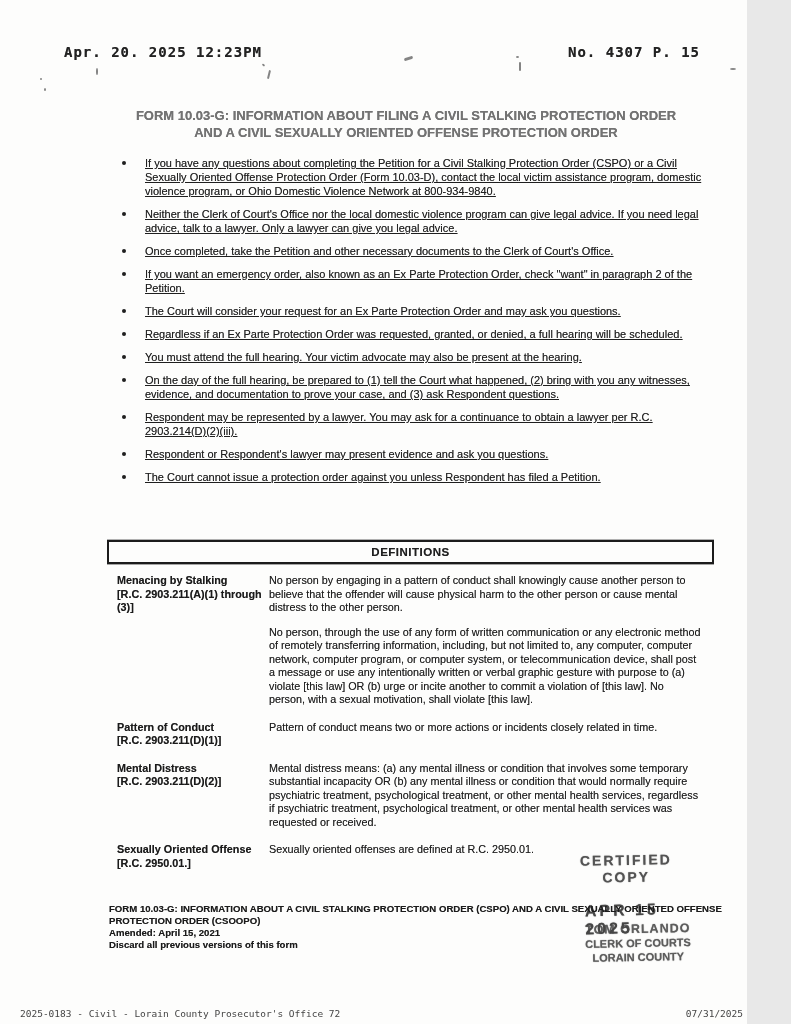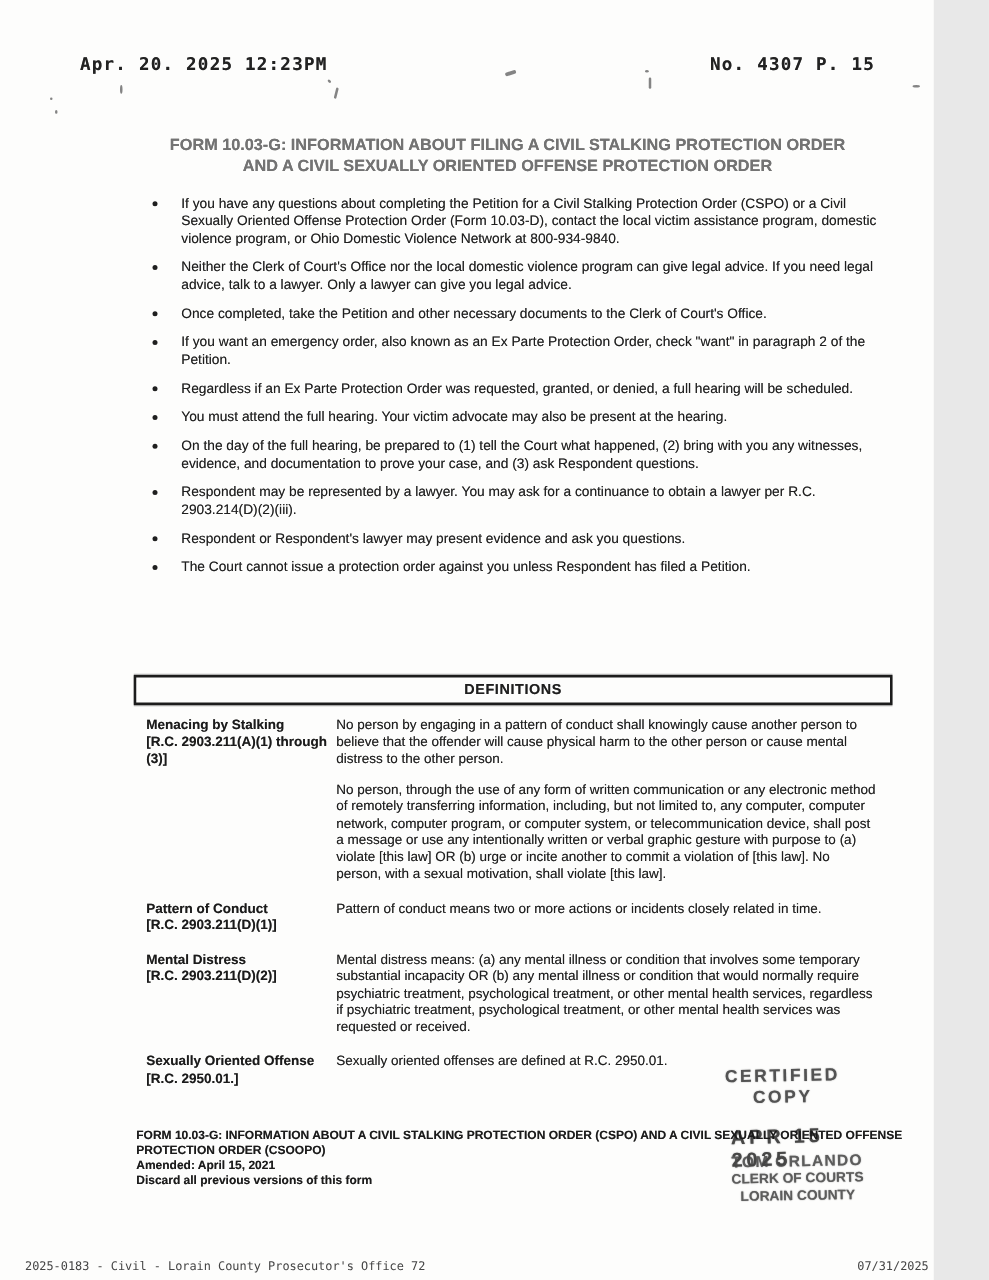--- a/index.html
+++ b/index.html
@@ -53,21 +53,21 @@
 
   
   .bullets {
     position: absolute;
     left: 118px; top: 156px; width: 594px;
     margin: 0; padding: 0;
     list-style: none;
     font-size: 11px;
     line-height: 14px;
   }
-  .bullets li { position: relative; padding-left: 27px; margin-bottom: 9px; }
+  .bullets li { position: relative; padding-left: 27px; margin-bottom: 9px; text-decoration: underline; }
   .bullets li::before {
     content: "";
     position: absolute;
     left: 4px; top: 5px;
     width: 4px; height: 4px;
     background: #1f1f1f;
     border-radius: 50%;
   }
 
   
@@ -167,20 +167,21 @@
   <h1 class="title">
     <span>FORM 10.03-G:  INFORMATION ABOUT FILING A CIVIL STALKING PROTECTION ORDER</span><br>
     <span>AND A CIVIL SEXUALLY ORIENTED OFFENSE PROTECTION ORDER</span>
   </h1>
 
   <ul class="bullets">
     <li>If you have any questions about completing the Petition for a Civil Stalking Protection Order (CSPO) or a Civil Sexually Oriented Offense Protection Order (Form 10.03-D), contact the local victim assistance program, domestic violence program, or Ohio Domestic Violence Network at 800-934-9840.</li>
     <li>Neither the Clerk of Court's Office nor the local domestic violence program can give legal advice.  If you need legal advice, talk to a lawyer.  Only a lawyer can give you legal advice.</li>
     <li>Once completed, take the Petition and other necessary documents to the Clerk of Court's Office.</li>
     <li>If you want an emergency order, also known as an Ex Parte Protection Order, check "want" in paragraph 2 of the Petition.</li>
+    <li>The Court will consider your request for an Ex Parte Protection Order and may ask you questions.</li>
     <li>Regardless if an Ex Parte Protection Order was requested, granted, or denied, a full hearing will be scheduled.</li>
     <li>You must attend the full hearing.  Your victim advocate may also be present at the hearing.</li>
     <li>On the day of the full hearing, be prepared to (1) tell the Court what happened, (2) bring with you any witnesses, evidence, and documentation to prove your case, and (3) ask Respondent questions.</li>
     <li>Respondent may be represented by a lawyer.  You may ask for a continuance to obtain a lawyer per R.C. 2903.214(D)(2)(iii).</li>
     <li>Respondent or Respondent's lawyer may present evidence and ask you questions.</li>
     <li>The Court cannot issue a protection order against you unless Respondent has filed a Petition.</li>
   </ul>
 
   <div class="def-box">
     <span>DEFINITIONS</span>

